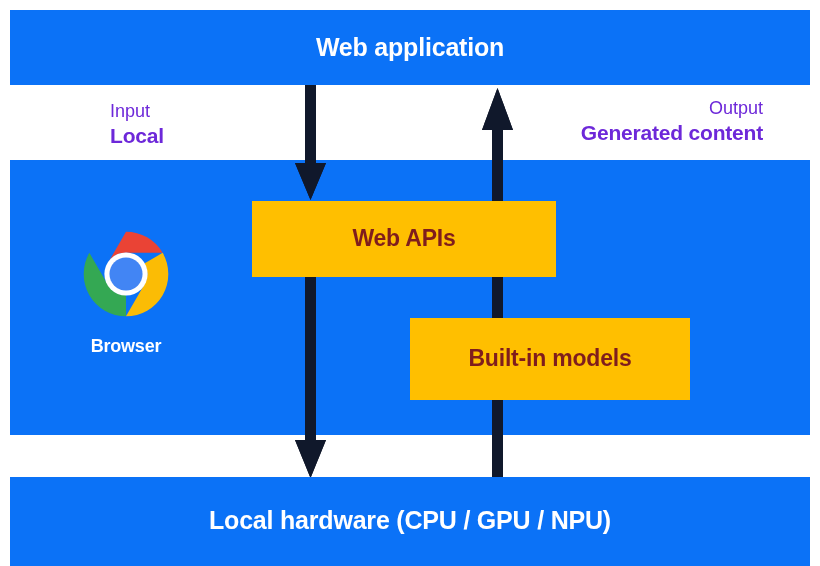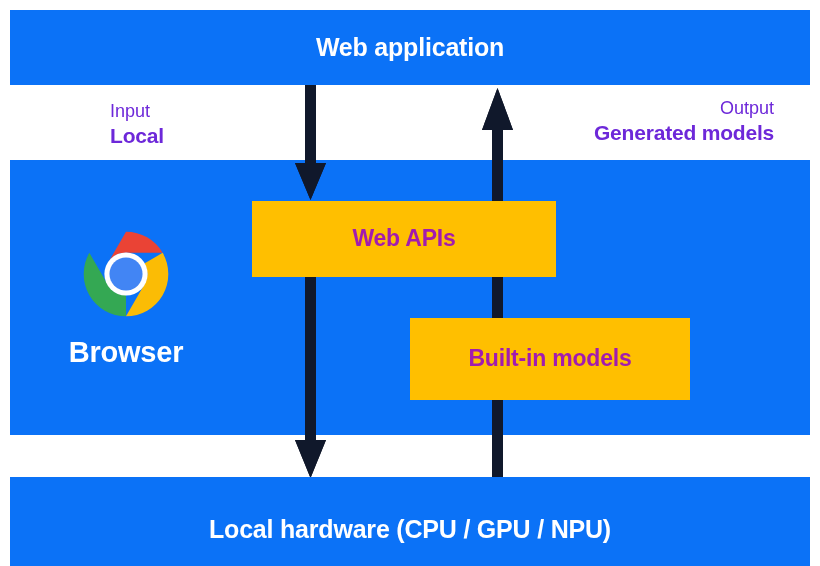--- a/index.html
+++ b/index.html
@@ -46,53 +46,53 @@
     position: absolute;
     left: 0;
     width: 100%;
     text-align: center;
     color: #ffffff;
     font-size: 25px;
     font-weight: bold;
     letter-spacing: -0.2px;
   }
   .bar-web-application .bar-title { top: 23px; }
-  .bar-local-hardware .bar-title { top: 38px; }
+  .bar-local-hardware .bar-title { top: 29px; }
 
   
   .browser-block {
     position: absolute;
     left: 56px;
     top: 228px;
     width: 140px;
     text-align: center;
   }
   .chrome-logo {
     width: 92px;
     height: 92px;
     display: block;
     margin: 0 auto;
   }
   .browser-label {
     margin-top: 16px;
     color: #ffffff;
-    font-size: 29px;
+    font-size: 18px;
     font-weight: bold;
     letter-spacing: -0.2px;
   }
 
   
   .component-box {
     position: absolute;
     background: #FFBF00;
     display: flex;
     align-items: center;
     justify-content: center;
     text-align: center;
-    color: #a21caf;
+    color: #7f1d1d;
     font-size: 23px;
     font-weight: bold;
     line-height: 1.28;
     letter-spacing: -0.2px;
     z-index: 5;
   }
   .box-web-apis {
     left: 252px;
     top: 201px;
     width: 304px;
@@ -133,21 +133,21 @@
     font-size: 21px;
     font-weight: bold;
     letter-spacing: -0.2px;
   }
   .annotation-input {
     left: 110px;
     top: 100px;
     text-align: left;
   }
   .annotation-output {
-    right: 46px;
+    right: 57px;
     top: 97px;
     text-align: right;
     margin-left: 48px;
   }
 </style>
 </head>
 <body>
 
 <div id="diagram">
 
@@ -225,16 +225,16 @@
     <div class="bar-title">Local hardware (CPU / GPU / NPU)</div>
   </div>
 
   <div class="flow-annotation annotation-input" style="z-index:10">
     <span class="flow-kind">Input</span>
     <span class="flow-value">Local</span>
   </div>
 
   <div class="flow-annotation annotation-output" style="z-index:10">
     <span class="flow-kind">Output</span>
-    <span class="flow-value">Generated models</span>
+    <span class="flow-value">Generated content</span>
   </div>
 
 </div>
 
 </body></html>

